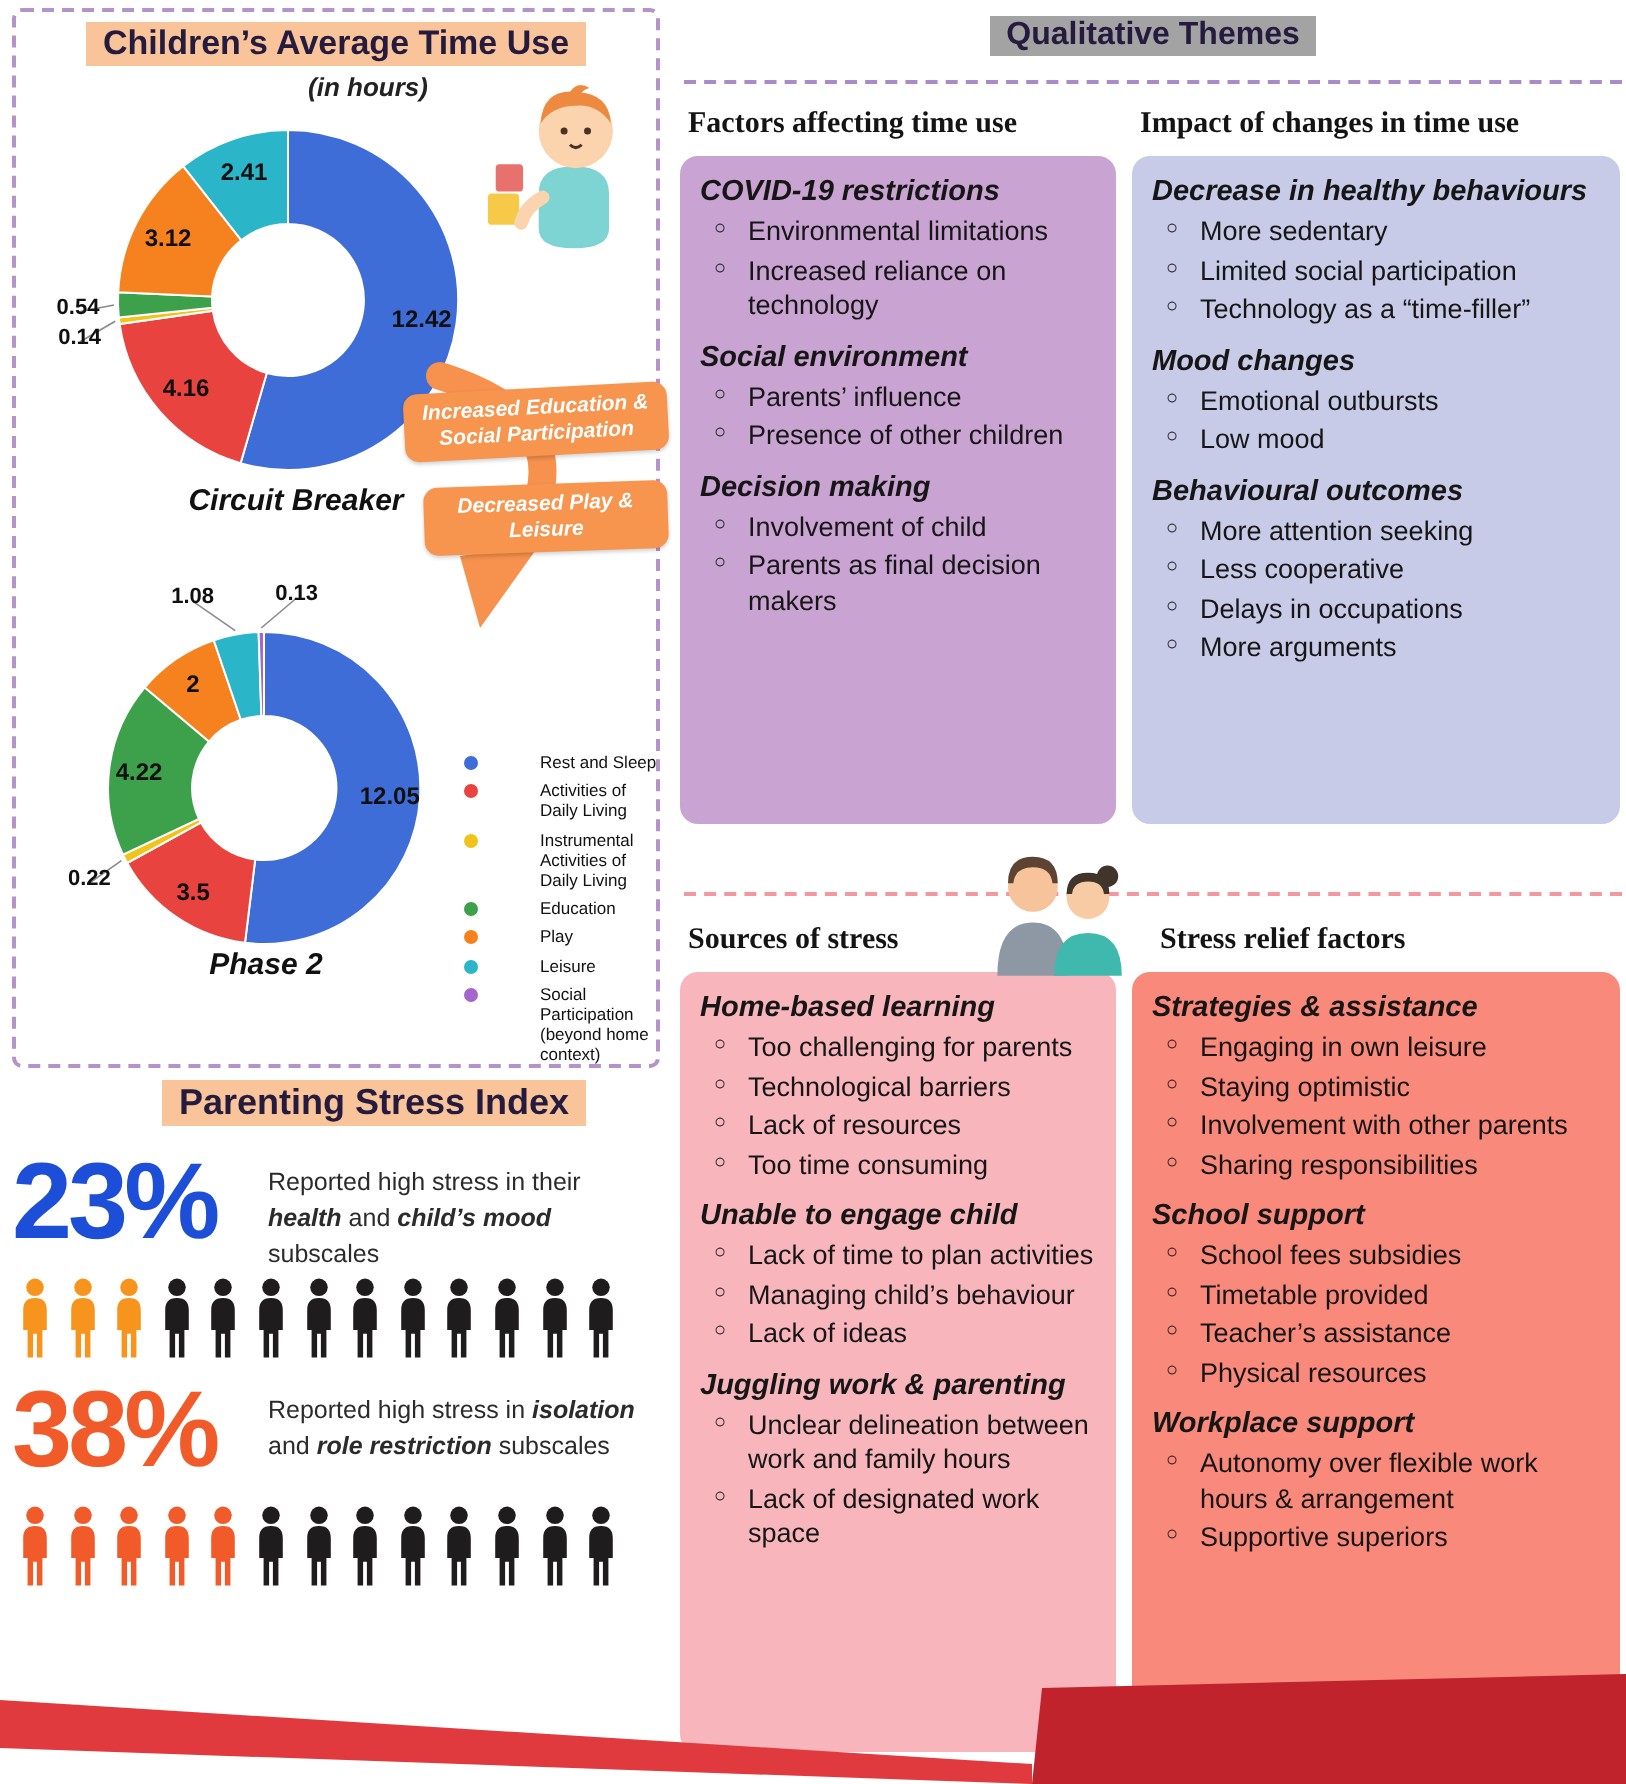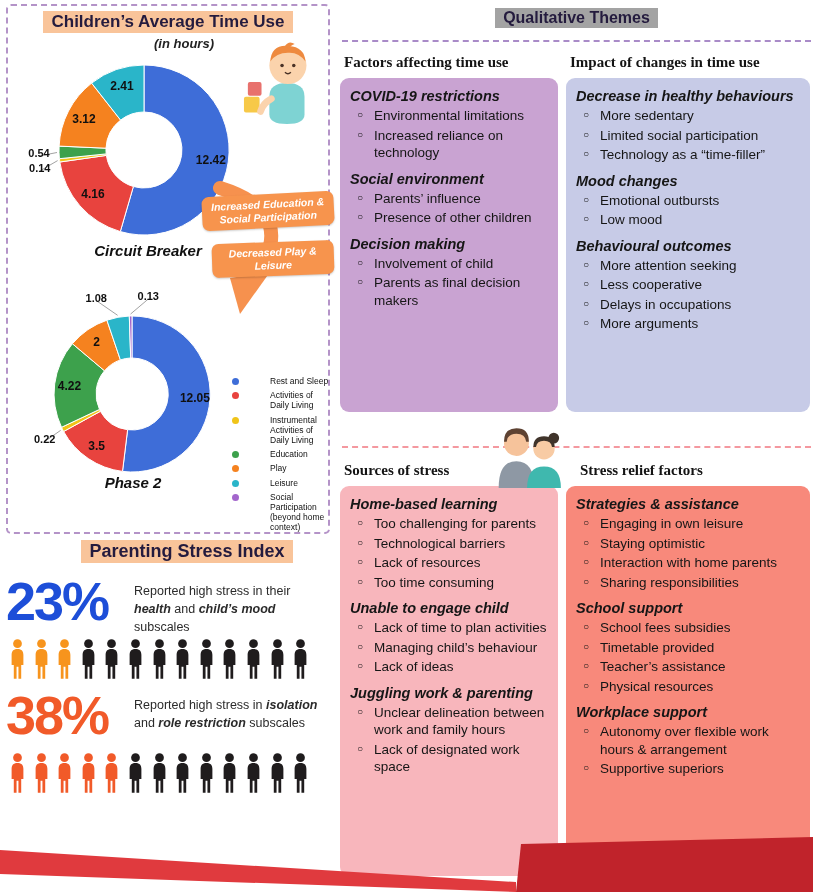--- a/index.html
+++ b/index.html
@@ -363,21 +363,21 @@
     <ul class="sec-list">
       <li>Unclear delineation between work and family hours</li>
       <li>Lack of designated work space</li>
     </ul>
   </div>
 <div id="box-3" class="abs theme-box" style="background: rgb(248, 137, 123);">
     <div class="sec-title">Strategies &amp; assistance</div>
     <ul class="sec-list">
       <li>Engaging in own leisure</li>
       <li>Staying optimistic</li>
-      <li>Interaction with home parents</li>
+      <li>Involvement with other parents</li>
       <li>Sharing responsibilities</li>
     </ul>
     <div class="sec-title">School support</div>
     <ul class="sec-list">
       <li>School fees subsidies</li>
       <li>Timetable provided</li>
       <li>Teacher’s assistance</li>
       <li>Physical resources</li>
     </ul>
     <div class="sec-title">Workplace support</div>

